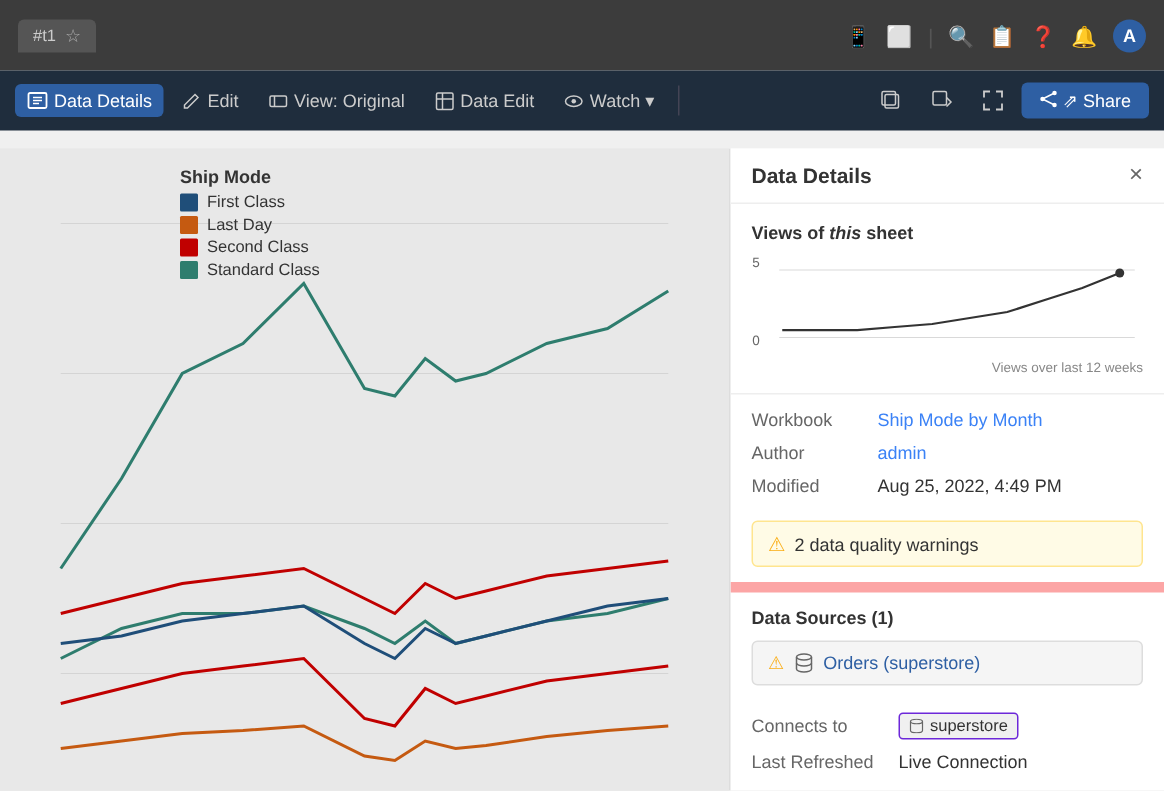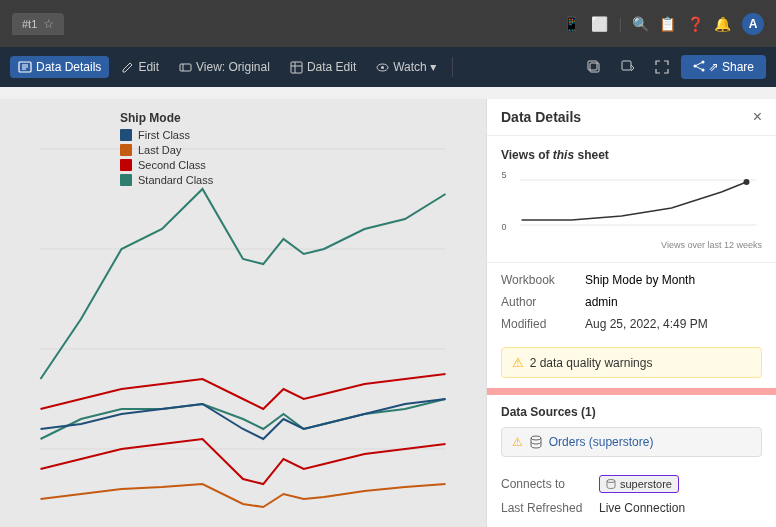--- a/index.html
+++ b/index.html
@@ -210,21 +210,21 @@
       gap: 14px;
       margin-bottom: 8px;
       font-size: 12px;
     }
     .meta-label {
       color: #666;
       width: 70px;
       flex-shrink: 0;
     }
     .meta-value {
-      color: #000000;
+      color: #3b82f6;
       font-weight: 500;
     }
     .meta-value.plain { color: #333; font-weight: normal; }
 
     
     .warning-banner {
       margin: 4px 14px 10px;
       background: #fffbe6;
       border: 1px solid #ffe58f;
       border-radius: 4px;

